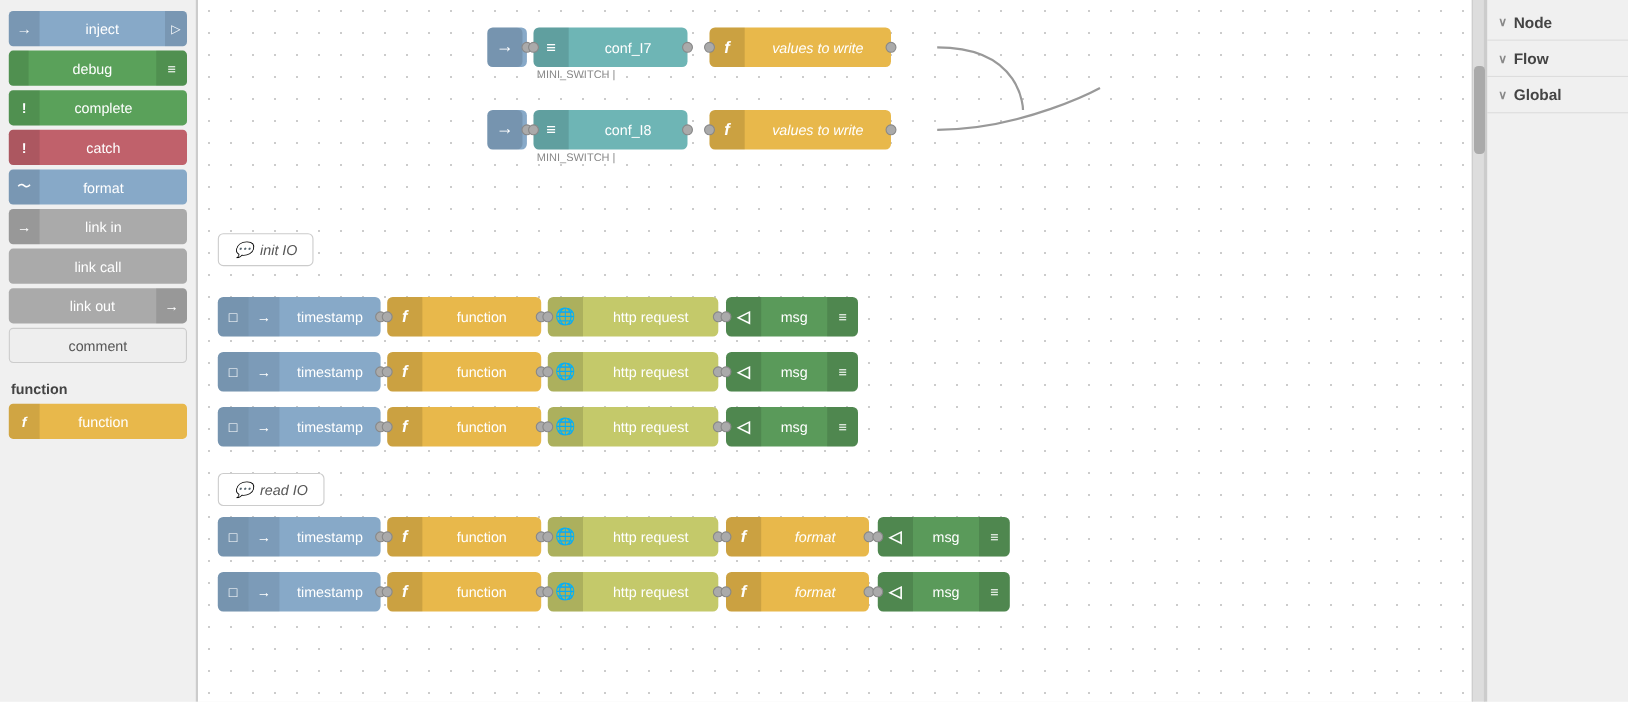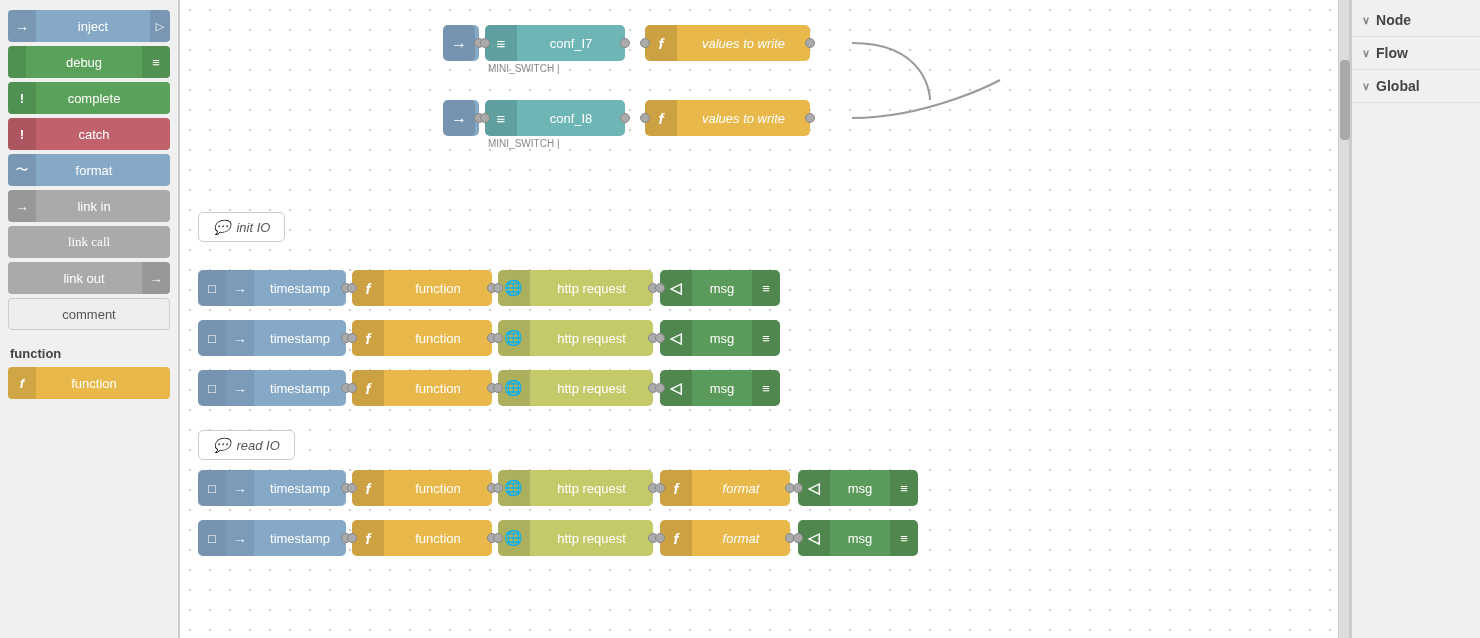--- a/index.html
+++ b/index.html
@@ -215,21 +215,21 @@
     <span class="node-label">format</span>
     <span style="width:18px;background:rgba(0,0,0,0.05);border-radius:0 4px 4px 0;"></span>
   </div>
 
   <div class="sidebar-node node-linkin" style="justify-content:space-between;">
     <span style="width:28px;height:100%;display:flex;align-items:center;justify-content:center;background:rgba(0,0,0,0.1);border-radius:4px 0 0 4px;color:white;">→</span>
     <span class="node-label">link in</span>
     <span style="width:18px;background:rgba(0,0,0,0.05);border-radius:0 4px 4px 0;"></span>
   </div>
 
-  <div class="sidebar-node node-linkcall" style="justify-content:flex-end;font-family:Liberation Serif, serif;">
+  <div class="sidebar-node node-linkcall" style="justify-content:flex-end;">
     <span style="width:18px;background:rgba(0,0,0,0.05);border-radius:4px 0 0 4px;"></span>
     <span class="node-label">link call</span>
     <span style="width:18px;background:rgba(0,0,0,0.05);border-radius:0 4px 4px 0;"></span>
   </div>
 
   <div class="sidebar-node node-linkout" style="gap:16px;">
     <span style="width:18px;background:rgba(0,0,0,0.05);border-radius:4px 0 0 4px;"></span>
     <span class="node-label">link out</span>
     <span style="width:28px;height:100%;display:flex;align-items:center;justify-content:center;background:rgba(0,0,0,0.1);border-radius:0 4px 4px 0;color:white;">→</span>
   </div>

